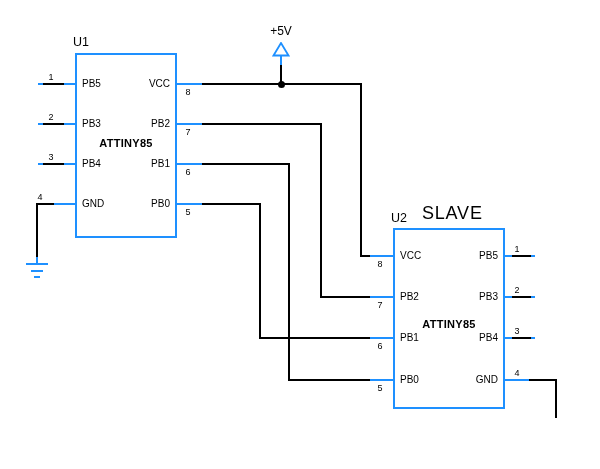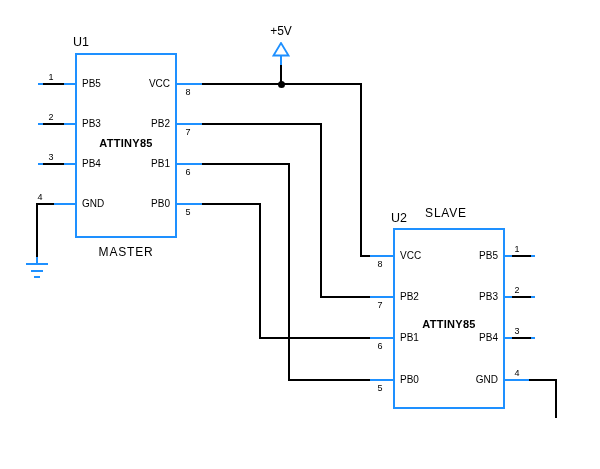--- a/index.html
+++ b/index.html
@@ -8,39 +8,38 @@
   #canvas{position:relative;width:600px;height:418px;background:#fff;overflow:hidden;}
 
   .chip{position:absolute;border:2px solid var(--blue);background:#fff;box-sizing:border-box;}
   .wire{position:absolute;background:var(--ink);}
   .stub{position:absolute;background:var(--blue);}
   .underl{position:absolute;background:var(--ink);}
   .gbar{position:absolute;background:var(--blue);}
 
   .txt{position:absolute;color:var(--ink);white-space:nowrap;}
   .ref{font-size:12.5px;line-height:13px;}
-  .role{font-size:12px;line-height:13px;letter-spacing:0.8px;text-align:center;}
+  .role{font-size:18px;line-height:13px;letter-spacing:0.8px;text-align:center;}
   .part{font-size:11px;line-height:12px;text-align:center;letter-spacing:0.3px;font-weight:bold;}
   .pinlbl{font-size:10px;line-height:13px;}
   .pinlbl.r{text-align:right;}
   .pinnum{font-size:9px;line-height:12px;text-align:center;}
   .pwr{font-size:12px;line-height:12px;text-align:center;}
 
   .dot{position:absolute;width:7px;height:7px;border-radius:50%;background:var(--ink);}
   svg{display:block;}
 </style>
 </head>
 <body>
 
 <div id="canvas">
 
   <div class="chip" style="left:75px;top:53px;width:102px;height:185px;"></div>
   <div class="txt ref" style="left:73px;top:36px;">U1</div>
   <div class="txt part" style="left:75px;top:137px;width:102px;">ATTINY85</div>
-  <div class="txt role" style="left:75px;top:246px;width:102px;">MASTER</div>
 
   <div class="stub" style="left:38px;top:83px;width:37px;height:2px;"></div>
   <div class="underl" style="left:43px;top:83px;width:21px;height:2px;"></div>
   <div class="txt pinnum" style="left:38px;top:71px;width:26px;">1</div>
   <div class="txt pinlbl" style="left:82px;top:77px;">PB5</div>
 
   <div class="stub" style="left:38px;top:123px;width:37px;height:2px;"></div>
   <div class="underl" style="left:43px;top:123px;width:21px;height:2px;"></div>
   <div class="txt pinnum" style="left:38px;top:111px;width:26px;">2</div>
   <div class="txt pinlbl" style="left:82px;top:117px;">PB3</div>

